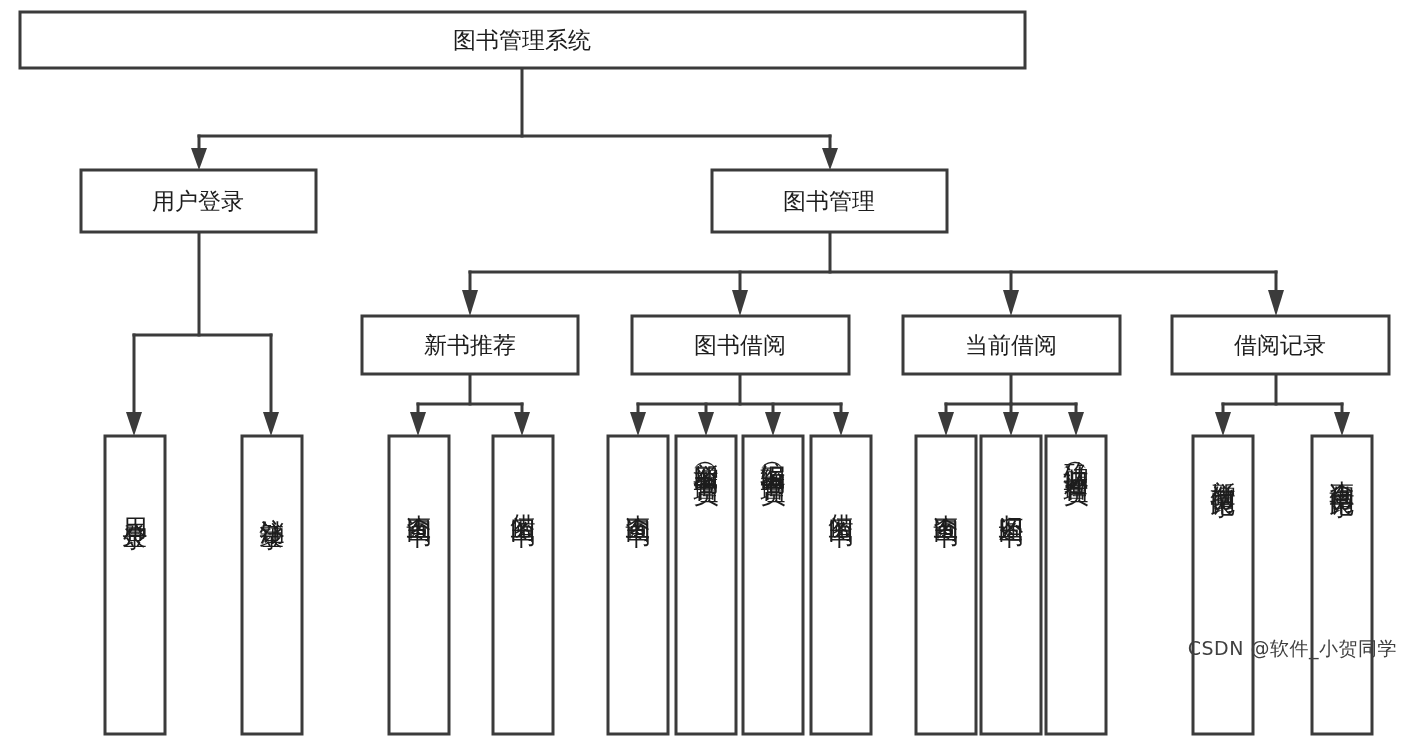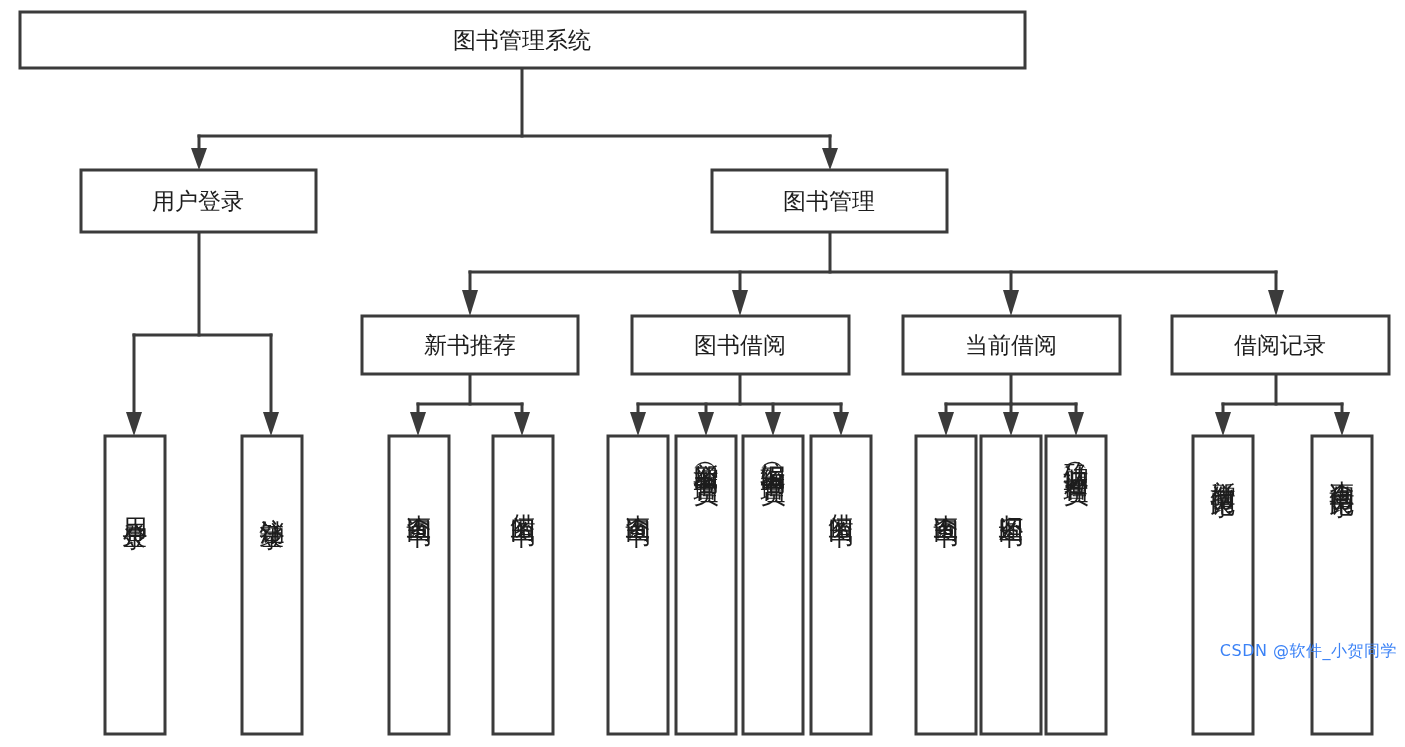--- a/index.html
+++ b/index.html
@@ -32,22 +32,22 @@
     font-size:25px;
     line-height:1;
     letter-spacing:3px;
     color:#1d1d1d;
     white-space:nowrap;
   }
   #watermark{
     position:absolute;
     right:8px;bottom:4px;
     font-family:"DejaVu Sans","Liberation Sans",sans-serif;
-    font-size:16px;
-    color:#3b82f6;
+    font-size:19px;
+    color:#404040;
     letter-spacing:0.5px;
     white-space:nowrap;
     margin-top:44px;
   }
 </style>
 </head>
 <body>
 
 <div id="diagram-root">
 

